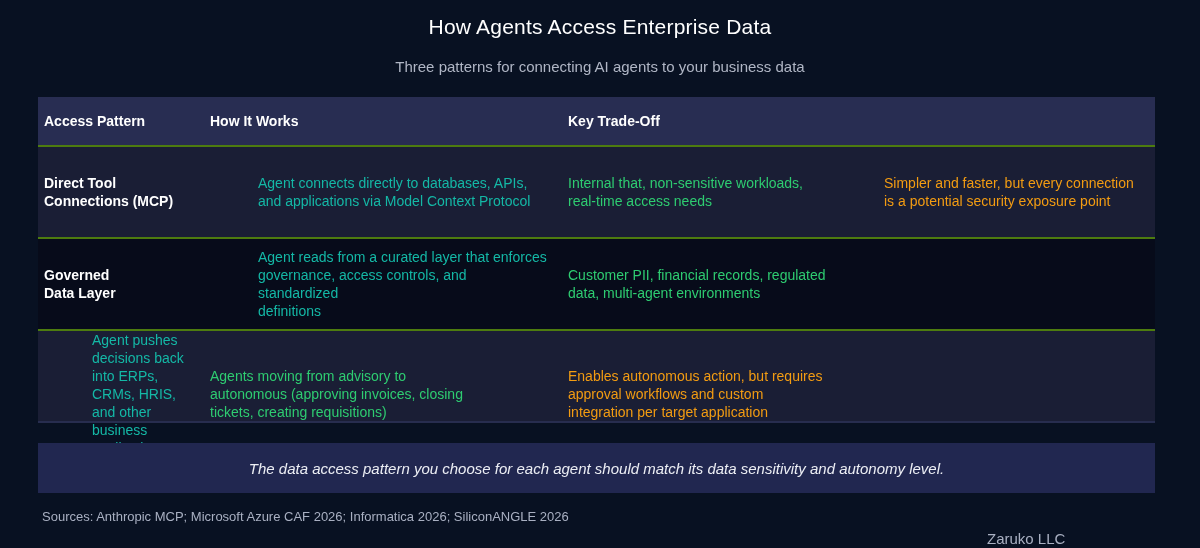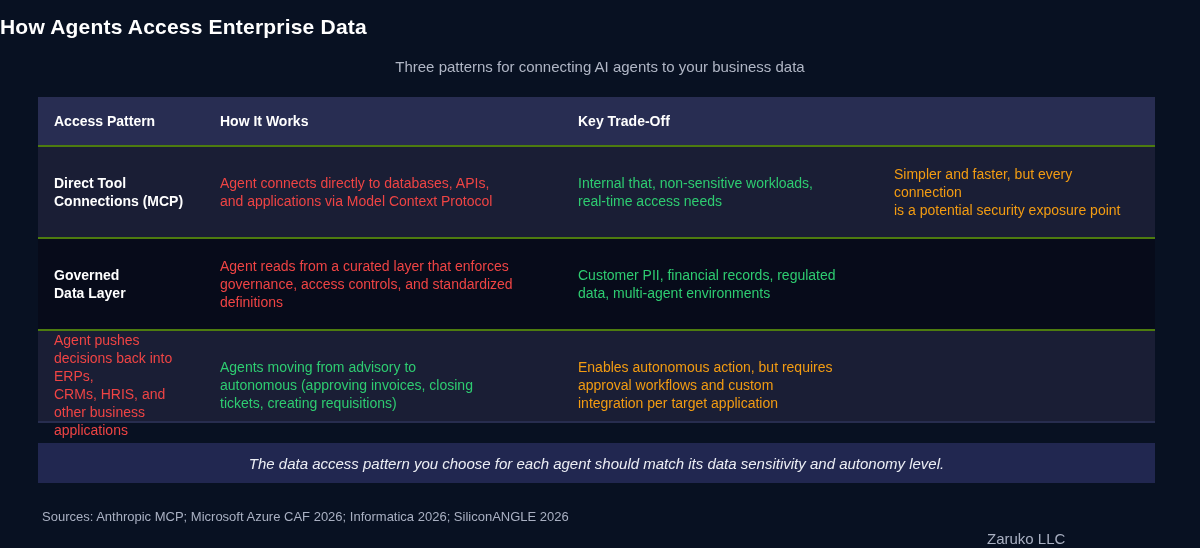--- a/index.html
+++ b/index.html
@@ -8,23 +8,24 @@
     position: relative;
     width: 1200px;
     height: 548px;
     background: #081122;
     font-family: "Liberation Sans", sans-serif;
     overflow: hidden;
   }
   .title {
     position: absolute;
     top: 15px; left: 0; width: 100%;
+    text-align: center;
     color: #ffffff;
     font-size: 21px;
-    font-weight: bold;
+    font-weight: normal;
     letter-spacing: 0.2px;
   }
   .subtitle {
     position: absolute;
     top: 58px; left: 0; width: 100%;
     text-align: center;
     color: #b0b6c5;
     font-size: 15px;
   }
   .table {
@@ -48,34 +49,34 @@
   .trow {
     height: 92px;
     border-top: 2px solid #4d7c0f;
   }
   .trow.odd { background: #1a1e35; }
   .trow.even { background: #070b1a; }
   .table { border-bottom: 2px solid #272d4f; }
   .cell {
     display: flex;
     align-items: center;
-    padding-left: 16px;
+    padding-left: 6px;
     padding-right: 14px;
     font-size: 14px;
     line-height: 18px;
     white-space: pre-line;
   }
   .cell.pattern { color: #ffffff; font-weight: bold; }
-  .cell.how { color: #ef4444; }
+  .cell.how { color: #14b8a6; margin-left: 48px; }
   .cell.best { color: #2ecc71; }
   .cell.tradeoff { color: #f39c12; }
   .callout {
     position: absolute;
     left: 38px; top: 443px;
-    width: 1117px; height: 40px;
+    width: 1117px; height: 50px;
     background: #212750;
     display: flex;
     align-items: center;
     justify-content: center;
     color: #eceef4;
     font-size: 15px;
     font-style: italic;
   }
   .sources {
     position: absolute;

